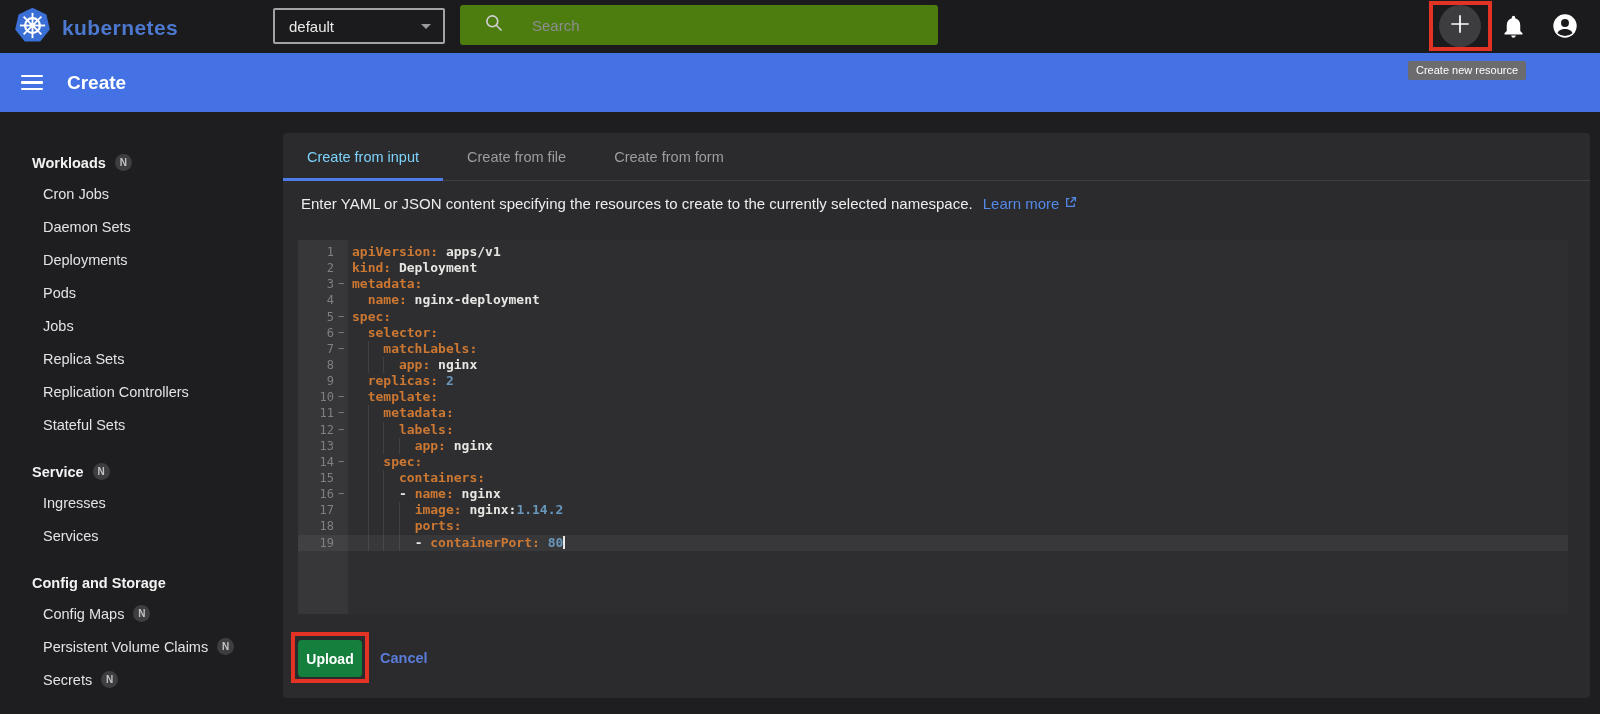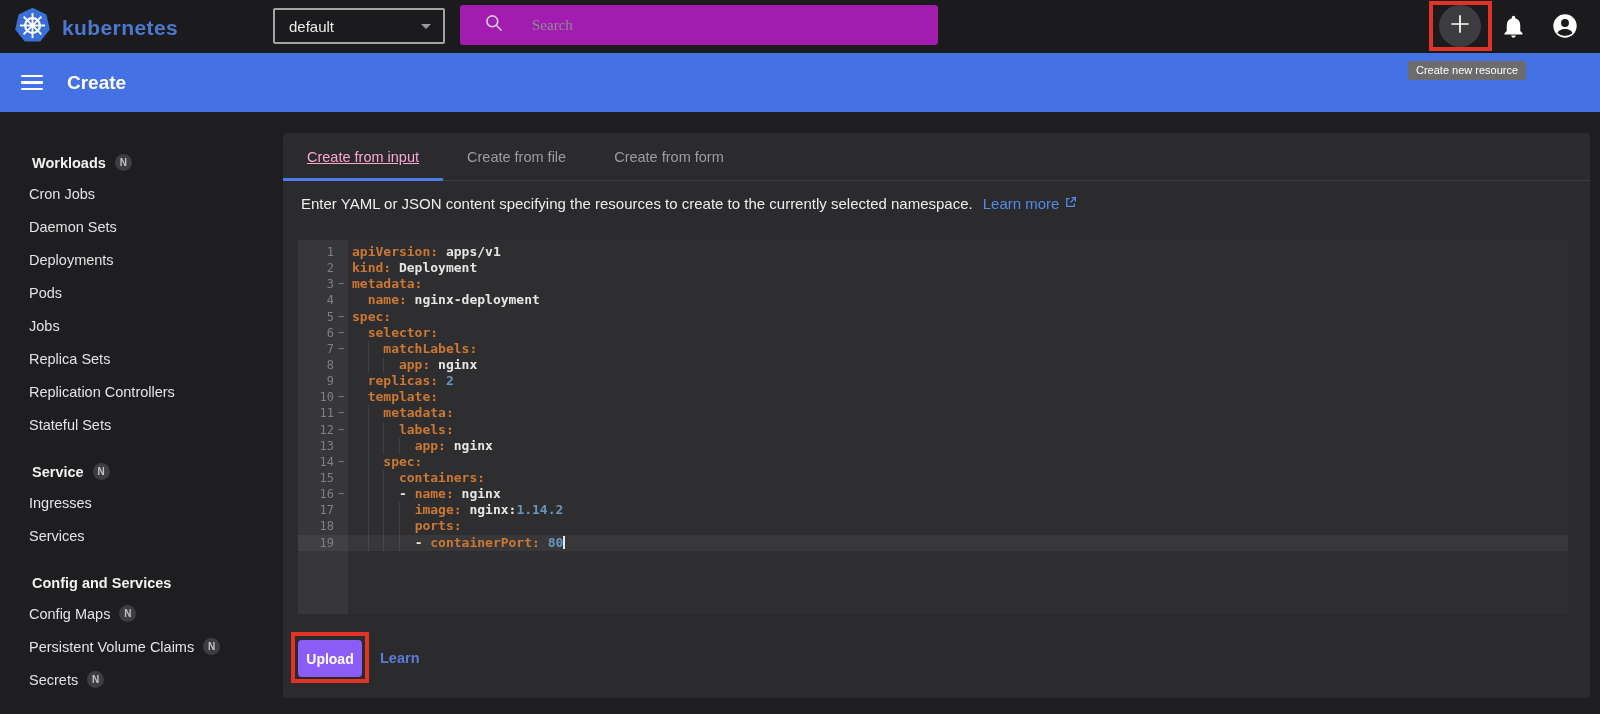--- a/index.html
+++ b/index.html
@@ -5,21 +5,21 @@
   * { margin:0; padding:0; box-sizing:border-box; }
   html,body { width:1600px; height:714px; }
   body { position:relative; background:#1e1e20; font-family:"Liberation Sans",sans-serif; overflow:hidden; }
 
   
   .topbar { position:absolute; left:0; top:0; width:1600px; height:53px; background:#1b1b1d; z-index:5; }
   .brand { position:absolute; left:14px; top:7px; display:flex; align-items:center; gap:11px; cursor:pointer; }
   .brand-text { color:#4c78cf; font-size:21px; font-weight:bold; letter-spacing:.4px; }
   .ns-select { position:absolute; left:273px; top:8px; width:172px; height:36px; border:2px solid #a3a3a3; border-radius:2px; display:flex; align-items:center; padding:0 12px 0 14px; color:#eaeaea; font-size:15px; cursor:pointer; }
   .ns-caret { margin-left:auto; width:0; height:0; border-left:5px solid transparent; border-right:5px solid transparent; border-top:5px solid #9a9a9e; }
-  .searchbar { position:absolute; left:460px; top:5px; width:478px; height:40px; background:#a21caf; border-radius:3px; display:flex; align-items:center; padding-left:24px;font-family:Liberation Serif, serif; }
+  .searchbar { position:absolute; left:460px; top:5px; width:478px; height:40px; background:#4d7c0f; border-radius:3px; display:flex; align-items:center; padding-left:24px; }
   .searchbar input { background:transparent; border:none; outline:none; color:#e8e8e8; font-size:15px; margin-left:28px; width:380px; font-family:inherit; }
   .searchbar input::placeholder { color:#8d8d92; opacity:1; }
   .plus-circle { position:absolute; left:1439px; top:5px; width:42px; height:42px; border-radius:50%; background:#3d3d40; display:flex; align-items:center; justify-content:center; cursor:pointer; }
   .bell-btn { position:absolute; left:1500px; top:13px; cursor:pointer; }
   .account-btn { position:absolute; left:1551px; top:12px; cursor:pointer; }
 
   
   .bluebar { position:absolute; left:0; top:53px; width:1600px; height:59px; background:#4472e4; display:flex; align-items:center; z-index:4; }
   .hamburger { margin-left:21px; width:22px; cursor:pointer; }
   .hamburger div { height:2.5px; background:#fff; margin:4px 0; border-radius:1px; }
@@ -27,49 +27,49 @@
 
   .tooltip { position:absolute; left:1408px; top:61px; height:19px; line-height:19px; padding:0 8px; background:#6c6c6e; color:#fff; font-size:11px; border-radius:2px; z-index:30;text-align:center; }
 
   .annotation { position:absolute; border:4px solid #e23325; z-index:40; pointer-events:none; }
   #anno-plus { left:1429px; top:1px; width:63px; height:50px; }
   #anno-upload { left:291px; top:632px; width:78px; height:51px; }
 
   
   .sidebar { position:absolute; left:0; top:112px; width:283px; bottom:0; padding-top:20px; overflow:hidden; }
   .nav-header { height:33px; margin:6px 0; display:flex; align-items:flex-end; padding-left:32px; color:#f2f2f2; font-size:14.5px; font-weight:bold; cursor:pointer; }
-  .nav-item { height:33px; display:flex; align-items:center; padding-left:29px; color:#e3e3e5; font-size:14.5px; cursor:pointer; }
+  .nav-item { height:33px; display:flex; align-items:center; padding-left:43px; color:#e3e3e5; font-size:14.5px; cursor:pointer; }
   .badge { margin-left:9px; width:17px; height:17px; border-radius:50%; background:#3e3e41; color:#c3c3c7; font-size:10px; font-weight:bold; display:inline-flex; align-items:center; justify-content:center; flex:none; }
 
   
   .card { position:absolute; left:283px; top:133px; width:1307px; height:565px; background:#2b2b2d; border-radius:4px; z-index:2; }
   .tabs { display:flex; height:48px; border-bottom:1px solid #3e3e41; }
   .tab { padding:0 24px; display:flex; align-items:center; font-size:14.5px; color:#9c9ca1; position:relative; cursor:pointer; }
-  .tab.active { color:#f9a8d4;text-decoration:underline; }
+  .tab.active { color:#7dd3fc; }
   .tab.active::after { content:""; position:absolute; left:0; right:0; bottom:-1px; height:3px; background:#4d7ce8; }
   .desc { position:absolute; left:18px; top:62px; font-size:15px; color:#ededee; display:flex; align-items:center; gap:6px; }
   .desc a { color:#5489e8; text-decoration:none; display:inline-flex; align-items:center; gap:5px; margin-left:4px; cursor:pointer; }
 
   
   .editor { position:absolute; left:15px; top:107px; width:1270px; height:374px; background:#2e2e31; cursor:text; }
   .gutter-bg { position:absolute; left:0; top:0; width:50px; height:100%; background:#37373a; }
   .lines { position:absolute; left:0; top:4px; width:100%; }
   .cl { display:flex; height:16.15px; line-height:16.15px; font-family:"DejaVu Sans Mono",monospace; font-size:13px; position:relative; }
   .cl.active { background:rgba(255,255,255,0.05); }
   .ln { width:36px; text-align:right; color:#7f7f84; font-size:12px; flex:none; }
   .fold { width:14px; text-align:center; color:#8a8a8e; font-size:10px; flex:none; }
   .code { flex:1; white-space:pre; position:relative; padding-left:4px; font-weight:bold; color:#e6e6e2; }
   .guide { position:absolute; top:0; bottom:0; width:0; border-left:1px solid rgba(255,255,255,0.09); }
   .tok-k { color:#cc7832; }
   .tok-v { color:#e6e6e2; }
   .tok-n { color:#6897bb; }
   .cursor { display:inline-block; width:1.5px; height:13px; background:#e8e8e8; vertical-align:-2px; }
 
   
-  .upload-btn { position:absolute; left:15px; top:507px; width:64px; height:37px; background:#8b5cf6; color:#fff; font-weight:bold; font-size:14px; border:none; border-radius:4px; font-family:inherit; cursor:pointer; }
+  .upload-btn { position:absolute; left:15px; top:507px; width:64px; height:37px; background:#15803d; color:#fff; font-weight:bold; font-size:14px; border:none; border-radius:4px; font-family:inherit; cursor:pointer; }
   .cancel-btn { position:absolute; left:97px; top:507px; height:37px; line-height:37px; color:#5a7cd9; font-weight:bold; font-size:14.5px; background:none; border:none; cursor:pointer; font-family:inherit; }
 </style>
 </head>
 <body>
 
 <div class="topbar">
   <div class="brand">
     <span>
       <svg width="37" height="37" viewBox="0 0 100 100">
         <polygon points="50,2 87.5,20 96.8,61 70.8,93.5 29.2,93.5 3.2,61 12.5,20" fill="#3a70d6"></polygon>
@@ -175,21 +175,21 @@
       <span>Service</span>
       <span class="badge">N</span>
     </div>
     <div class="nav-item">
       <span>Ingresses</span>
     </div>
     <div class="nav-item">
       <span>Services</span>
     </div>
     <div class="nav-header">
-      <span>Config and Services</span>
+      <span>Config and Storage</span>
     </div>
     <div class="nav-item">
       <span>Config Maps</span>
       <span class="badge">N</span>
     </div>
     <div class="nav-item">
       <span>Persistent Volume Claims</span>
       <span class="badge">N</span>
     </div>
     <div class="nav-item">
@@ -314,14 +314,14 @@
         </div>
         <div class="cl active">
           <span class="ln">19</span>
           <span class="fold"></span>
           <span class="code"><i class="guide" style="left: 19.66px;"></i><i class="guide" style="left: 35.32px;"></i><i class="guide" style="left: 50.98px;"></i>        <span class="tok-v">- </span><span class="tok-k">containerPort:</span><span class="tok-n"> 80</span><span class="cursor"></span></span>
         </div>
       </div>
   </div>
 
   <button class="upload-btn">Upload</button>
-  <button class="cancel-btn">Learn</button>
+  <button class="cancel-btn">Cancel</button>
 </section>
 
 </body></html>

